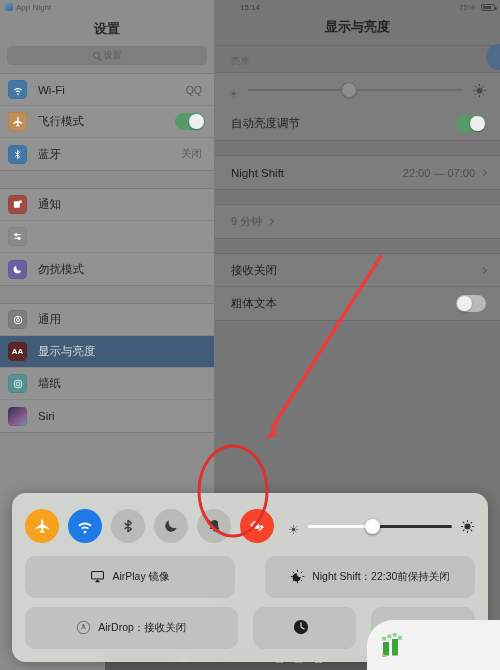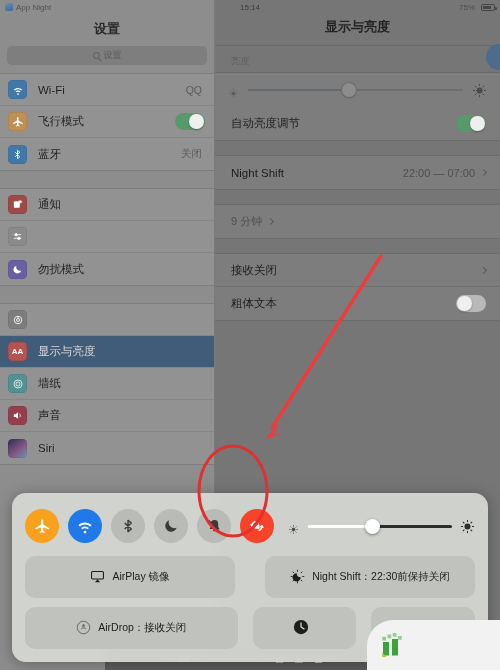--- a/index.html
+++ b/index.html
@@ -328,46 +328,38 @@
 
       <div class="group">
         <div class="row">
           <span class="ricon" style="background:#7d7d7d;">
             <svg width="12" height="12" viewBox="0 0 24 24" fill="none" stroke="#fff" stroke-width="1.7">
                 <circle cx="12" cy="12" r="3"></circle>
                 <circle cx="12" cy="12" r="7.5"></circle>
                 <line x1="12" y1="4.5" x2="12" y2="9"></line>
               </svg>
           </span>
+          <span class="rlabel">通用</span>
         </div>
 
         <div class="row sel">
-          <span class="ricon" style="background:#ef4444;font-size:8px;font-weight:bold;">AA</span>
+          <span class="ricon" style="background:#7f1d1d;font-size:8px;font-weight:bold;">AA</span>
           <span class="rlabel">显示与亮度</span>
         </div>
 
         <div class="row">
           <span class="ricon" style="background:#2e9b9b;">
             <svg width="12" height="12" viewBox="0 0 24 24" fill="none" stroke="#fff" stroke-width="1.5">
                 <circle cx="12" cy="12" r="4"></circle>
                 <circle cx="12" cy="12" r="8"></circle>
               </svg>
           </span>
           <span class="rlabel">墙纸</span>
         </div>
 
-        <div class="row">
-          <span class="ricon" style="background:#c8304a;">
-            <svg width="11" height="11" viewBox="0 0 24 24" fill="#fff">
-                <path d="M4 9v6h4l5 4V5L8 9H4z"></path>
-                <path d="M16 8a5 5 0 0 1 0 8" stroke="#fff" stroke-width="1.8" fill="none"></path>
-              </svg>
-          </span>
-          <span class="rlabel">声音</span>
-        </div>
 
         <div class="row">
           <span class="ricon" style="background:linear-gradient(140deg,#2a2a6e,#a04fa0 60%,#3ea0d8);"></span>
           <span class="rlabel">Siri</span>
         </div>
       </div>
     </div>
 
     <div class="detail">
       <div class="dt-title">显示与亮度</div>

